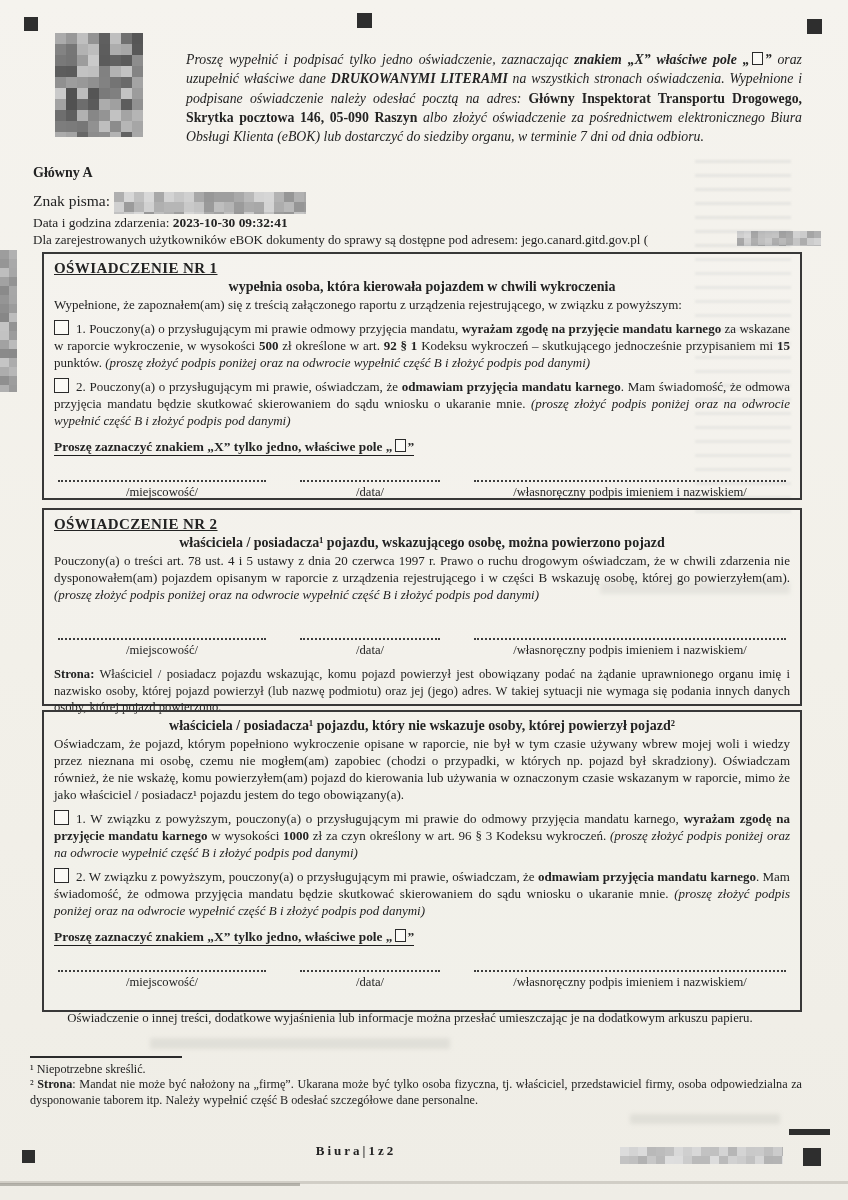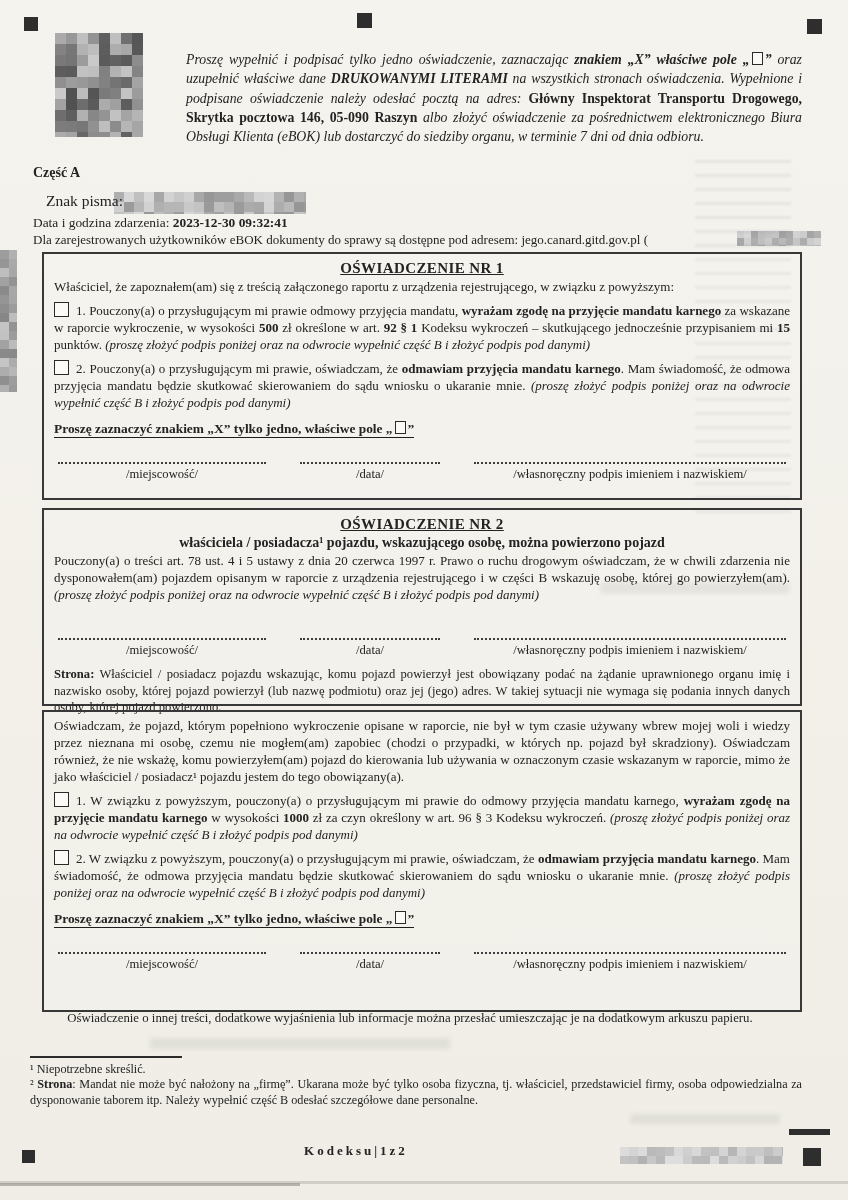--- a/index.html
+++ b/index.html
@@ -23,31 +23,31 @@
   }
   .run-b{font-weight:700;}
   .run-i{font-style:italic;}
   .run-bi{font-weight:700;font-style:italic;}
   .box-glyph{
     display:inline-block;width:9px;height:11px;border:1.3px solid #2a2a2a;
     vertical-align:-1px;margin:0 2px;background:#fbfaf6;
   }
   
   .czesc-a{position:absolute;left:33px;top:165px;font-size:14px;font-weight:700;}
-  .znak{position:absolute;left:33px;top:192px;font-size:15.5px;margin-left:13px;}
+  .znak{position:absolute;left:33px;top:192px;font-size:15.5px;}
   .dateline{position:absolute;left:33px;top:215px;font-size:13.4px;}
   .dateline b{font-weight:700;}
   .ebok{position:absolute;left:33px;top:232px;font-size:13px;}
   
   .stbox{
     position:absolute;left:42px;width:736px;
     border:2px solid #383838;background:rgba(255,255,255,0.12);
     padding:5px 10px 0 10px;
   }
-  .st-title{text-align:center;font-size:15px;font-weight:700;letter-spacing:.4px;line-height:19px;}
+  .st-title{text-align:left;font-size:15px;font-weight:700;letter-spacing:.4px;line-height:19px;}
   .st-title .u{text-decoration:underline;}
   .st-sub{text-align:center;font-size:14px;font-weight:700;line-height:18px;}
   .st-body{font-size:13px;line-height:17px;text-align:justify;}
   .option{margin:7px 0 0 0;font-size:13px;line-height:17px;text-align:justify;}
   .checkbox{
     display:inline-block;width:13px;height:13px;border:1.7px solid #2a2a2a;
     margin-right:7px;vertical-align:-2px;background:#fbfaf6;
   }
   .mark-line{margin-top:9px;font-size:13.4px;line-height:18px;}
   .mark-inner{font-weight:700;border-bottom:1.6px solid #1d1d1d;padding-bottom:1px;}
@@ -344,28 +344,29 @@
       <i style="left:162px;top:9px;width:9px;height:9px;background:rgb(223,223,223)"></i>
     </div>
 
   <div class="bleed" style="left:695px;top:160px;width:96px;height:360px;"></div>
   <div class="bleed-bar" style="left:600px;top:582px;width:190px;height:12px;"></div>
   <div class="bleed-bar" style="left:150px;top:1038px;width:300px;height:11px;"></div>
   <div class="bleed-bar" style="left:630px;top:1114px;width:150px;height:10px;"></div>
 
   <p class="hdr-par"><span class="run-i">Proszę wypełnić i podpisać tylko jedno oświadczenie, zaznaczając </span><span class="run-bi">znakiem „X” właściwe pole „</span><span class="box-glyph"></span><span class="run-bi">”</span><span class="run-i"> oraz uzupełnić właściwe dane </span><span class="run-bi">DRUKOWANYMI LITERAMI</span><span class="run-i"> na wszystkich stronach oświadczenia. Wypełnione i podpisane oświadczenie należy odesłać pocztą na adres: </span><span class="run-b">Główny Inspektorat Transportu Drogowego, Skrytka pocztowa 146, 05-090 Raszyn</span><span class="run-i"> albo złożyć oświadczenie za pośrednictwem elektronicznego Biura Obsługi Klienta (eBOK) lub dostarczyć do siedziby organu, w terminie 7 dni od dnia odbioru.</span></p>
 
-  <div class="czesc-a">Część A</div>
+  <div class="czesc-a">Główny A</div>
   <div class="znak">Znak pisma:</div>
-  <div class="dateline"><span>Data i godzina zdarzenia:</span> <b>2023-12-30 09:32:41</b></div>
+  <div class="dateline"><span>Data i godzina zdarzenia:</span> <b>2023-10-30 09:32:41</b></div>
   <div class="ebok">Dla zarejestrowanych użytkowników eBOK dokumenty do sprawy są dostępne pod adresem: jego.canard.gitd.gov.pl (</div>
 
   <div class="stbox" style="top:252px;height:239px;">
     <div class="st-title"><span class="u">OŚWIADCZENIE NR 1</span></div>
-    <div class="st-body">Właściciel, że zapoznałem(am) się z treścią załączonego raportu z urządzenia rejestrującego, w związku z powyższym:</div>
+    <div class="st-sub">wypełnia osoba, która kierowała pojazdem w chwili wykroczenia</div>
+    <div class="st-body">Wypełnione, że zapoznałem(am) się z treścią załączonego raportu z urządzenia rejestrującego, w związku z powyższym:</div>
     <p class="option"><span class="checkbox"></span><span><span class="run-r">1. Pouczony(a) o przysługującym mi prawie odmowy przyjęcia mandatu, </span><span class="run-b">wyrażam zgodę na przyjęcie mandatu karnego</span><span class="run-r"> za wskazane w raporcie wykroczenie, w wysokości </span><span class="run-b">500</span><span class="run-r"> zł określone w art. </span><span class="run-b">92 § 1</span><span class="run-r"> Kodeksu wykroczeń – skutkującego jednocześnie przypisaniem mi </span><span class="run-b">15</span><span class="run-r"> punktów. </span><span class="run-i">(proszę złożyć podpis poniżej oraz na odwrocie wypełnić część B i złożyć podpis pod danymi)</span></span></p>
     <p class="option"><span class="checkbox"></span><span><span class="run-r">2. Pouczony(a) o przysługującym mi prawie, oświadczam, że </span><span class="run-b">odmawiam przyjęcia mandatu karnego</span><span class="run-r">. Mam świadomość, że odmowa przyjęcia mandatu będzie skutkować skierowaniem do sądu wniosku o ukaranie mnie. </span><span class="run-i">(proszę złożyć podpis poniżej oraz na odwrocie wypełnić część B i złożyć podpis pod danymi)</span></span></p>
     <div class="mark-line"><span class="mark-inner"><span>Proszę zaznaczyć znakiem „X” tylko jedno, właściwe pole „</span><span class="box-glyph"></span><span>”</span></span></div>
     <div class="sig-row">
       <div class="sig-col c1">
           <div class="dots"></div>
           <div class="sig-label">/miejscowość/</div>
         </div>
       <div class="sig-col c2">
           <div class="dots"></div>
@@ -393,20 +394,21 @@
         </div>
       <div class="sig-col c3">
           <div class="dots"></div>
           <div class="sig-label">/własnoręczny podpis imieniem i nazwiskiem/</div>
         </div>
     </div>
     <div class="st-note"><span class="run-b">Strona:</span><span class="run-r"> Właściciel / posiadacz pojazdu wskazując, komu pojazd powierzył jest obowiązany podać na żądanie uprawnionego organu imię i nazwisko osoby, której pojazd powierzył (lub nazwę podmiotu) oraz jej (jego) adres. W takiej sytuacji nie wymaga się podania innych danych osoby, której pojazd powierzono.</span></div>
   </div>
 
   <div class="stbox" style="top:710px;height:293px;">
+    <div class="st-sub">właściciela / posiadacza¹ pojazdu, który nie wskazuje osoby, której powierzył pojazd²</div>
     <div class="st-body">Oświadczam, że pojazd, którym popełniono wykroczenie opisane w raporcie, nie był w tym czasie używany wbrew mojej woli i wiedzy przez nieznana mi osobę, czemu nie mogłem(am) zapobiec (chodzi o przypadki, w których np. pojazd był skradziony). Oświadczam również, że nie wskażę, komu powierzyłem(am) pojazd do kierowania lub używania w oznaczonym czasie wskazanym w raporcie, mimo że jako właściciel / posiadacz¹ pojazdu jestem do tego obowiązany(a).</div>
     <p class="option"><span class="checkbox"></span><span><span class="run-r">1. W związku z powyższym, pouczony(a) o przysługującym mi prawie do odmowy przyjęcia mandatu karnego, </span><span class="run-b">wyrażam zgodę na przyjęcie mandatu karnego</span><span class="run-r"> w wysokości </span><span class="run-b">1000</span><span class="run-r"> zł za czyn określony w art. 96 § 3 Kodeksu wykroczeń. </span><span class="run-i">(proszę złożyć podpis poniżej oraz na odwrocie wypełnić część B i złożyć podpis pod danymi)</span></span></p>
     <p class="option"><span class="checkbox"></span><span><span class="run-r">2. W związku z powyższym, pouczony(a) o przysługującym mi prawie, oświadczam, że </span><span class="run-b">odmawiam przyjęcia mandatu karnego</span><span class="run-r">. Mam świadomość, że odmowa przyjęcia mandatu będzie skutkować skierowaniem do sądu wniosku o ukaranie mnie. </span><span class="run-i">(proszę złożyć podpis poniżej oraz na odwrocie wypełnić część B i złożyć podpis pod danymi)</span></span></p>
     <div class="mark-line"><span class="mark-inner"><span>Proszę zaznaczyć znakiem „X” tylko jedno, właściwe pole „</span><span class="box-glyph"></span><span>”</span></span></div>
     <div class="sig-row">
       <div class="sig-col c1">
           <div class="dots"></div>
           <div class="sig-label">/miejscowość/</div>
         </div>
       <div class="sig-col c2">
@@ -419,17 +421,17 @@
         </div>
     </div>
   </div>
 
   <div class="after-note">Oświadczenie o innej treści, dodatkowe wyjaśnienia lub informacje można przesłać umieszczając je na dodatkowym arkuszu papieru.</div>
 
   <div class="fn-rule"></div>
   <div class="fn1">¹ Niepotrzebne skreślić.</div>
   <div class="fn2"><span class="run-r">² </span><span class="run-b">Strona</span><span class="run-r">: Mandat nie może być nałożony na „firmę”. Ukarana może być tylko osoba fizyczna, tj. właściciel, przedstawiciel firmy, osoba odpowiedzialna za dysponowanie taborem itp. Należy wypełnić część B odesłać szczegółowe dane personalne.</span></div>
 
-  <div class="footer-label">Kodeksu|1z2</div>
+  <div class="footer-label">Biura|1z2</div>
   <div class="page-shadow"></div>
   <div class="page-shadow-left"></div>
 
 </div>
 
 </body></html>

